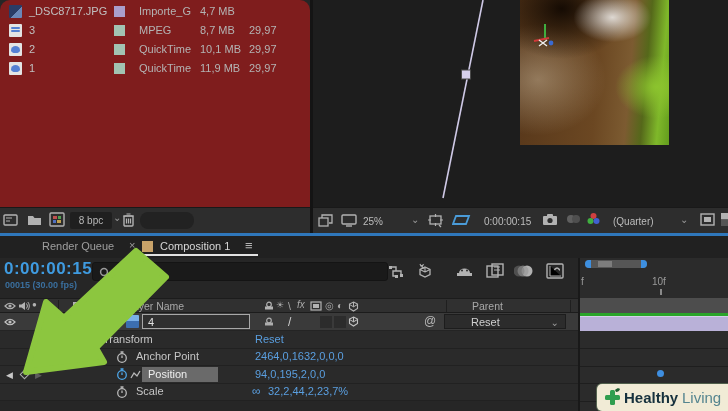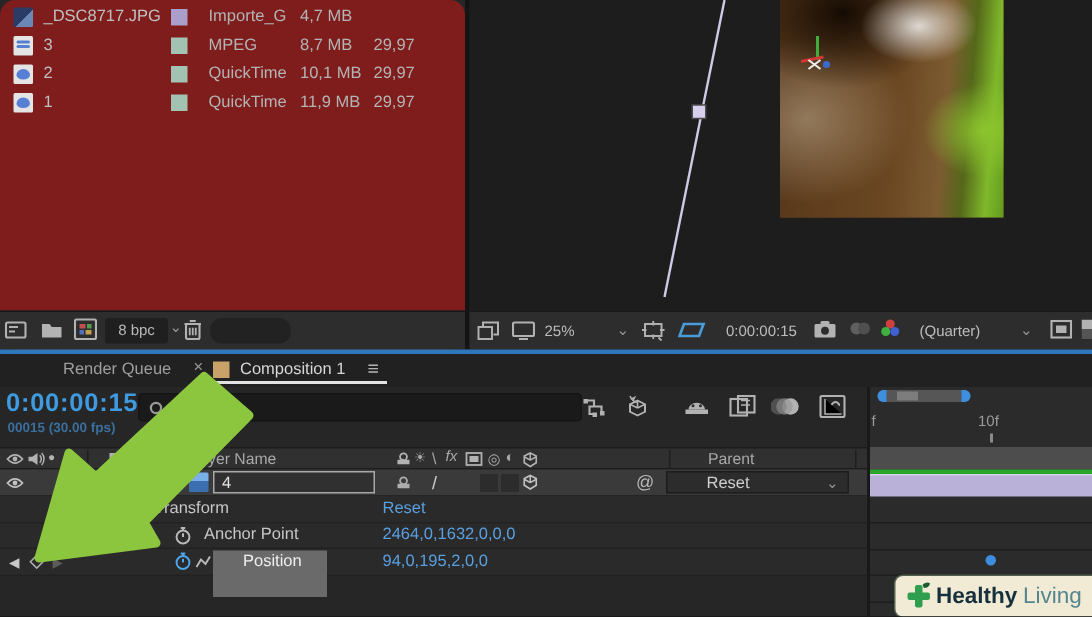--- a/index.html
+++ b/index.html
@@ -55,21 +55,21 @@
   #tl-topbar { left:0; top:258px; width:578px; height:40px; background:#262626; }
   #tl-timecode { left:4px; top:1px; color:#3f9be0; font-weight:bold; font-size:17px; letter-spacing:.5px; }
   #tl-frameinfo { left:5px; top:22px; color:#3a6f9e; font-size:9px;font-weight:bold; }
   #tl-search { left:92px; top:4px; width:296px; height:19px; background:#1a1a1a; border:1px solid #141414; border-radius:3px; }
   #col-header { left:0; top:298px; width:578px; height:15px; background:#303030; border-top:1px solid #1c1c1c; border-bottom:1px solid #1c1c1c; font-size:10.5px; color:#a8a8a8; }
   #layer-row { left:0; top:313px; width:578px; height:18px; background:#3a3a3a; border-bottom:1px solid #242424; }
   .prop-row { left:0; width:578px; background:#2a2a2a; border-bottom:1px solid #212121; color:#c6c6c6; }
   .pval { color:#5a9fe0; }
   .vsep { width:1px; background:#1f1f1f; }
   #name-box { left:142px; top:1px; width:108px; height:15px; border:1px solid #a8a8a8; background:#303030; color:#e2e2e2; line-height:14px; padding-left:5px; }
-  #pos-box { left:142px; top:1px; width:76px; height:31px; background:#6a6a6a; color:#efefef; line-height:15px; padding-left:20px; }
+  #pos-box { left:142px; top:1px; width:76px; height:15px; background:#6a6a6a; color:#efefef; line-height:15px; padding-left:6px; }
   #parent-dd { left:444px; top:1px; width:122px; height:15px; background:#2c2c2c; border:1px solid #1d1d1d; color:#cfcfcf; line-height:13px; }
 
   
   #track { left:578px; top:258px; width:150px; height:153px; background:#2b2b2b; border-left:2px solid #191919; }
   #tk-band { left:0; top:40px; width:150px; height:15px; background:#4d4d4d; }
   #tk-green { left:0; top:55px; width:150px; height:3px; background:#2aa52a; }
   #tk-bar { left:0; top:58px; width:150px; height:15px; background:#b9b1d8; border-top:1px solid #d6d0ea; }
   .tk-line { left:0; width:150px; height:1px; background:#1e1e1e; }
   #kf-dot { left:77px; top:112px; width:7px; height:7px; background:#3e8ee0; border-radius:50%; }
 
@@ -416,20 +416,31 @@
     </span>
     <span class="r ic" style="left:130px;top:4px">
       <svg width="11" height="9" viewBox="0 0 11 9">
           <path d="M1 8L4 3l3 3 3-5" fill="none" stroke="#b8b8b8" stroke-width="1.3"></path>
         </svg>
     </span>
     <span class="r" id="pos-box">Position</span>
     <span class="r pval" style="left:255px;top:2px">94,0,195,2,0,0</span>
   </div>
 
+  <div class="r prop-row" style="top:384px;height:17px">
+    <span class="r ic" style="left:116px;top:2px">
+      <svg width="12" height="13" viewBox="0 0 12 13">
+          <circle cx="6" cy="7" r="4.3" fill="none" stroke="#b8b8b8" stroke-width="1.3"></circle>
+          <path d="M6 7V4.5M4.5 1h3M6 1v1.6" stroke="#b8b8b8" stroke-width="1.3"></path>
+        </svg>
+    </span>
+    <span class="r" style="left:136px;top:1px">Scale</span>
+    <span class="r pval" style="left:252px;top:0;font-size:12px">∞</span>
+    <span class="r pval" style="left:268px;top:1px">32,2,44,2,23,7%</span>
+  </div>
 
 
   <div class="r" id="track">
     <span class="r" style="left:5px;top:2px;width:62px;height:8px;background:#565656;border-radius:4px">
       <span style="position:absolute;left:0;top:0;width:6px;height:8px;background:#3d8fe0;border-radius:4px 0 0 4px"></span>
       <span style="position:absolute;left:13px;top:1px;width:14px;height:6px;background:#7d7d7d"></span>
       <span style="position:absolute;right:0;top:0;width:6px;height:8px;background:#3d8fe0;border-radius:0 4px 4px 0"></span>
     </span>
     <span class="r" style="left:1px;top:18px;color:#9a9a9a;font-size:10px">f</span>
     <span class="r" style="left:72px;top:18px;color:#9a9a9a;font-size:10px">10f</span>

